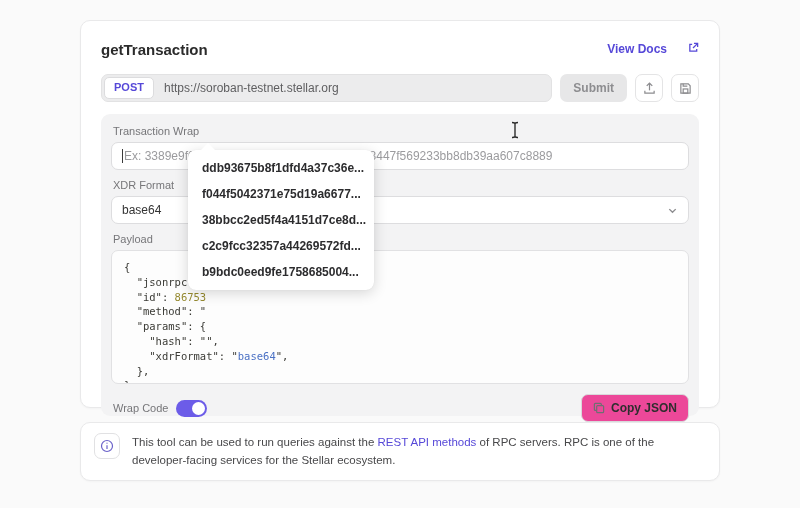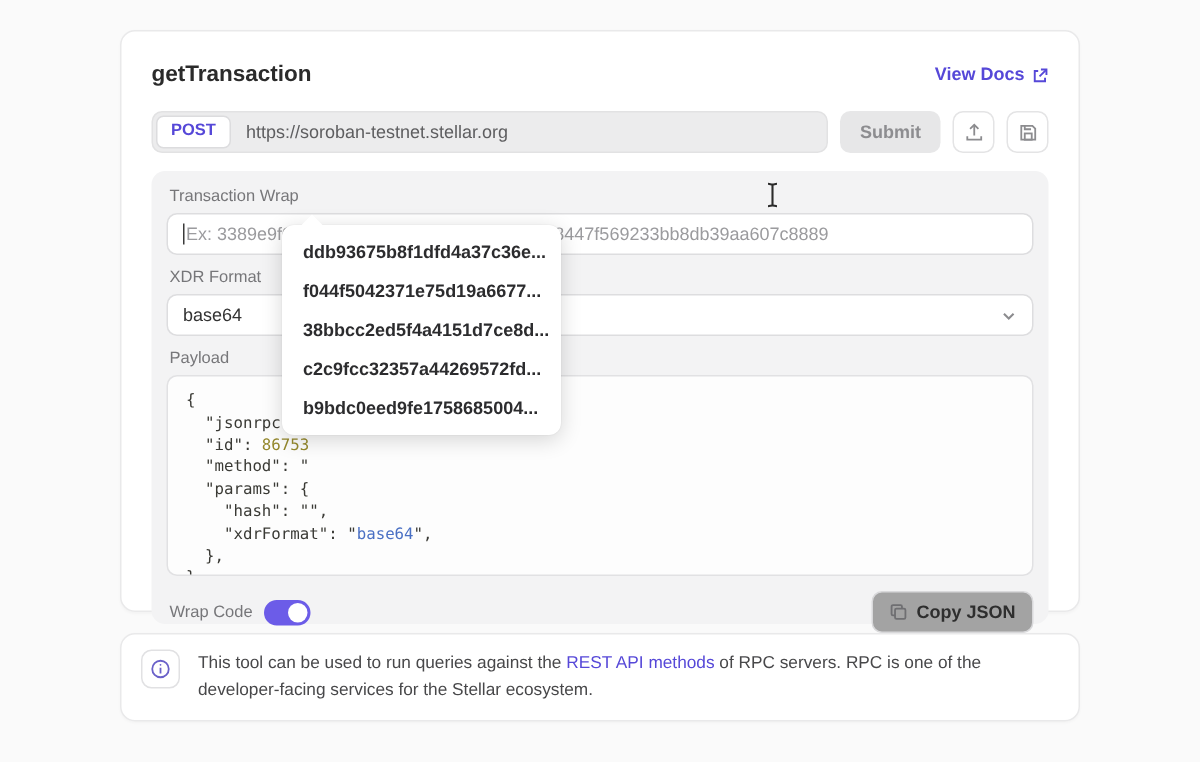--- a/index.html
+++ b/index.html
@@ -16,21 +16,21 @@
     position:absolute;
     background:#fff;
     border:1px solid #e9e9ea;
     border-radius:10px;
     box-shadow:0 1px 2px rgba(0,0,0,0.03);
   }
   .main-card { left:80px; top:20px; width:640px; height:388px; padding:15px 20px 12px; }
 
   .card-header { display:flex; justify-content:space-between; align-items:center; height:26px; margin-bottom:12px; }
   .title { font-size:15px; font-weight:700; color:#2b2b2b; }
-  .view-docs { display:flex; align-items:flex-end; gap:5px; color:var(--accent); font-size:12px; font-weight:700; cursor:pointer; text-decoration:none; }
+  .view-docs { display:flex; align-items:flex-start; gap:21px; color:var(--accent); font-size:12px; font-weight:700; cursor:pointer; text-decoration:none; }
 
   .url-row { display:flex; align-items:center; gap:8px; height:28px; margin-bottom:12px; }
   .url-group { flex:1; height:28px; background:#ececed; border:1px solid #e2e2e3; border-radius:7px; display:flex; align-items:center; padding:2px; min-width:0; }
   .post-badge { background:#fff; border:1px solid #dcdcde; border-radius:5px; color:var(--accent); font-weight:700; font-size:11px; padding:3.5px 9px; line-height:1.2; }
   .url-text { color:#5e5e60; font-size:12px; margin-left:10px; white-space:nowrap; overflow:hidden; }
   .submit-btn { height:28px; padding:0 13px; background:#e7e7e8; color:#8d8d90; font-weight:600; font-size:12px; border:none; border-radius:7px; font-family:inherit; }
   .icon-btn { width:28px; height:28px; background:#fff; border:1px solid #e4e4e5; border-radius:7px; display:flex; align-items:center; justify-content:center; color:#8c8c8f; flex:0 0 auto; }
 
   .section { background:#f3f3f4; border-radius:9px; padding:11px 10px; height:302px; }
   .field-label { font-size:11px; color:#767679; margin:0 2px 5px; }
@@ -47,21 +47,21 @@
     background:#fdfdfd; border:1px solid #e1e1e3; border-radius:7px;
     padding:9px 12px; font-family:"DejaVu Sans Mono", monospace;
     font-size:10.5px; line-height:14.8px; height:134px; margin-bottom:10px; overflow:hidden;
   }
   .code-line { white-space:pre; }
 
   .section-footer { display:flex; justify-content:space-between; align-items:center; height:28px; }
   .wrap-group { display:flex; align-items:center; gap:8px; font-size:11px; color:#767679; margin-left:2px; }
   .toggle { width:31px; height:17px; border-radius:9px; background:var(--toggle); position:relative; cursor:pointer; }
   .toggle .knob { width:13px; height:13px; background:#fff; border-radius:50%; position:absolute; right:2px; top:2px; }
-  .copy-btn { display:flex; gap:6px; align-items:center; background:#a3a3a3; border:1px solid #d9d9db; border-radius:7px; height:28px; padding:0 11px; font-weight:700; font-size:12px; color:#2e2e2e; font-family:inherit; }
+  .copy-btn { display:flex; gap:6px; align-items:center; background:#ec4899; border:1px solid #d9d9db; border-radius:7px; height:28px; padding:0 11px; font-weight:700; font-size:12px; color:#2e2e2e; font-family:inherit; }
   .copy-btn svg { color:#6f6f72; }
 
   .dropdown {
     position:absolute; left:188px; top:150px; width:186px; z-index:5;
     background:#fff; border-radius:8px; padding:5px 0;
     box-shadow:0 3px 14px rgba(0,0,0,0.16), 0 0 1px rgba(0,0,0,0.1);
   }
   .dropdown::before {
     content:""; position:absolute; top:-7px; left:13px;
     border-left:7px solid transparent; border-right:7px solid transparent;

